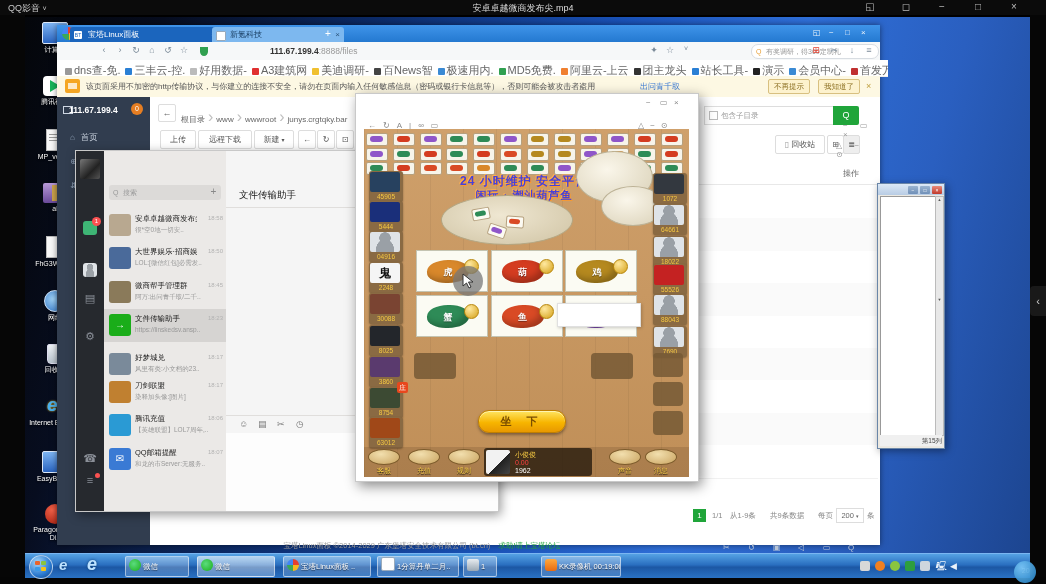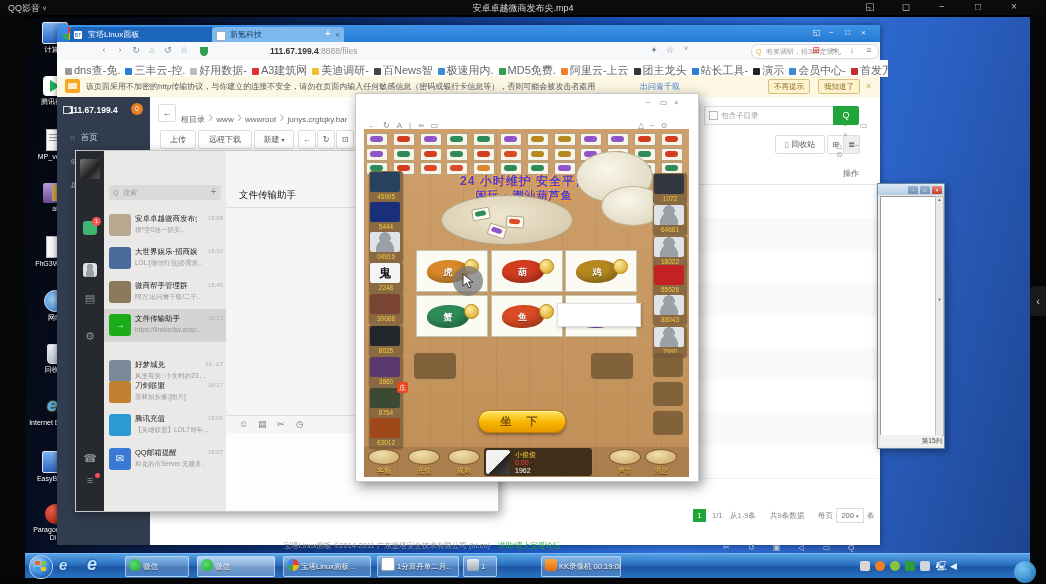--- a/index.html
+++ b/index.html
@@ -331,21 +331,21 @@
 
       <div class="abs" style="left:636px;top:412px;width:13px;height:13px;background:#20a53a;color:#fff;font-size:8px;text-align:center;line-height:13px;">1</div>
       <span class="abs pgtxt" style="left:655px;top:414px;">1/1</span>
       <span class="abs pgtxt" style="left:673px;top:414px;">从1-9条</span>
       <span class="abs pgtxt" style="left:713px;top:414px;">共9条数据</span>
       <span class="abs pgtxt" style="left:761px;top:414px;">每页</span>
       <span class="abs" style="left:779px;top:411px;width:26px;height:13px;border:1px solid #ddd;font-size:7.5px;color:#666;text-align:center;line-height:13px;"><span>200</span> <span style="font-size:5px;">▾</span></span>
       <span class="abs pgtxt" style="left:810px;top:414px;">条</span>
 
       <div id="bt-footer">
-        <span>宝塔Linux面板 ©2014-2011 广东堡塔安全技术有限公司 (bt.cn)</span><a href="#">求助!请上宝塔论坛</a>
+        <span>宝塔Linux面板 ©2014-2029 广东堡塔安全技术有限公司 (bt.cn)</span><a href="#">求助!请上宝塔论坛</a>
       </div>
     </div>
   </div>
 
   <div class="abs" id="wechat">
     <div id="wnav">
       <div class="abs" id="wavatar"></div>
       <div class="wni" id="wchaticon" style="top:70px;"></div>
       <div id="wbadge">1</div>
       <div class="wni pimg ph" style="top:112px;width:14px;height:14px;border-radius:3px;"></div>
@@ -376,21 +376,21 @@
             <div class="cname">微商帮手管理群</div>
             <div class="ctime">18:45</div>
             <div class="cprev">阿万:出问青千取/二千..</div>
           </div>
           <div class="chatitem sel" style="top: 100.2px;">
             <div class="cav" style="background: rgb(26, 173, 25);">→</div>
             <div class="cname">文件传输助手</div>
             <div class="ctime">18:23</div>
             <div class="cprev">https://linskedsv.ansp..</div>
           </div>
-          <div class="chatitem" style="top: 146px; font-family: Liberation Mono, monospace;">
+          <div class="chatitem" style="top: 139px;">
             <div class="cav" style="background: rgb(122, 138, 154);"></div>
             <div class="cname">好梦城兑</div>
             <div class="ctime">18:17</div>
             <div class="cprev">风里有类:小文档的23..</div>
           </div>
           <div class="chatitem" style="top: 167px;">
             <div class="cav" style="background: rgb(192, 128, 48);"></div>
             <div class="cname">刀剑联盟</div>
             <div class="ctime">18:17</div>
             <div class="cprev">染释加头像:[图片]</div>

